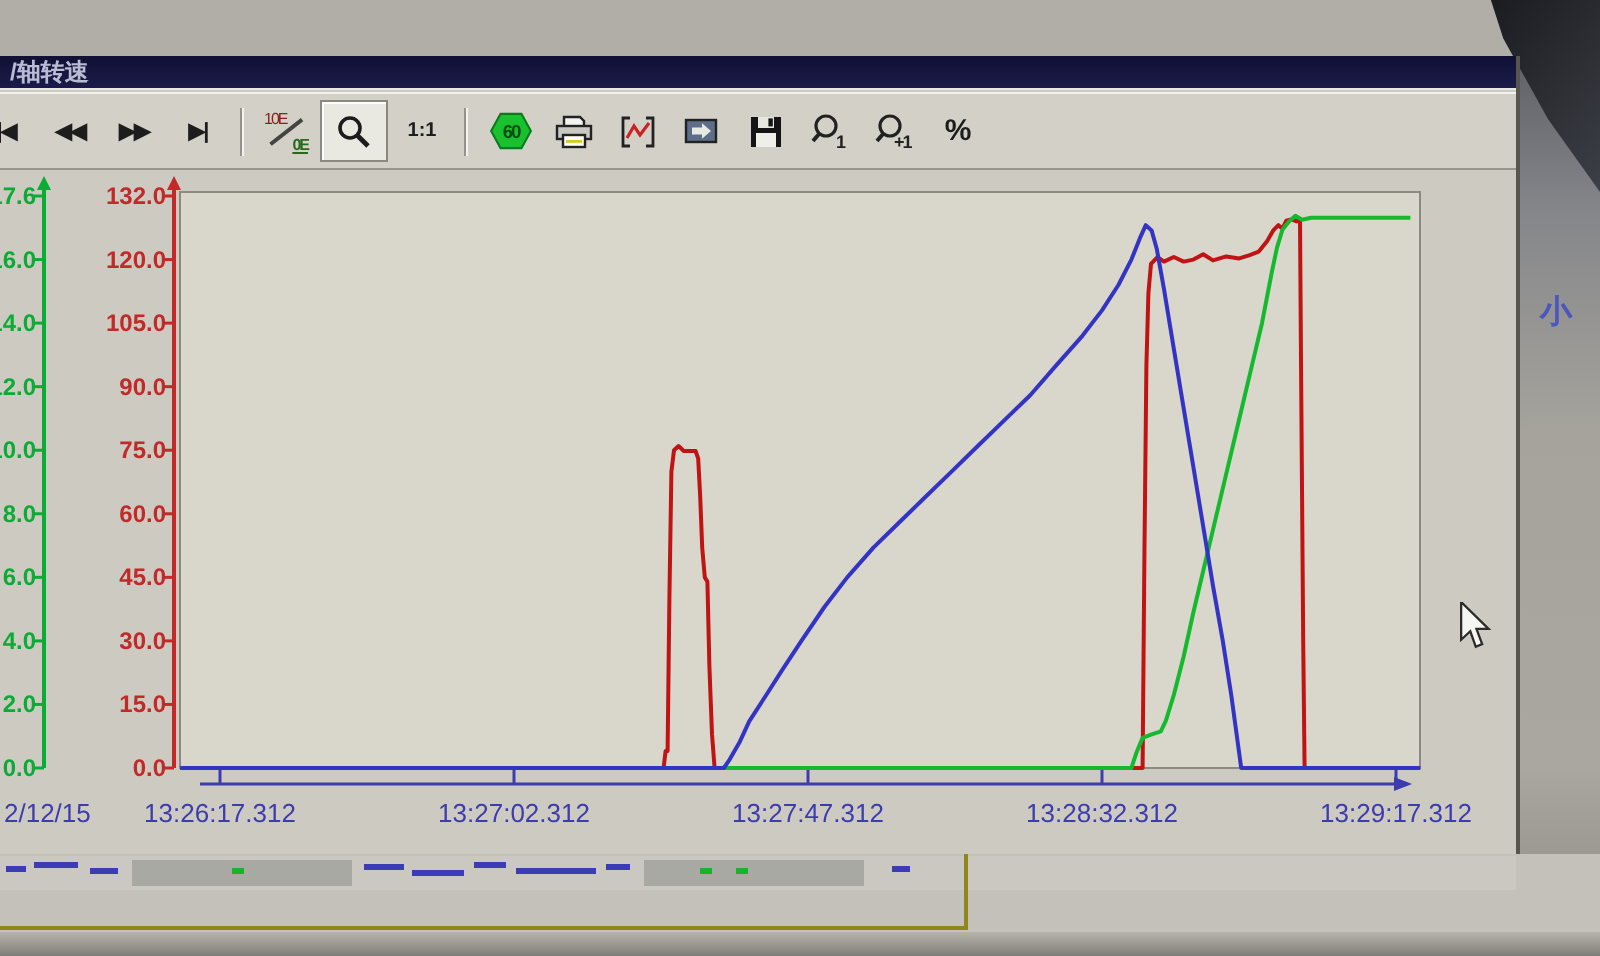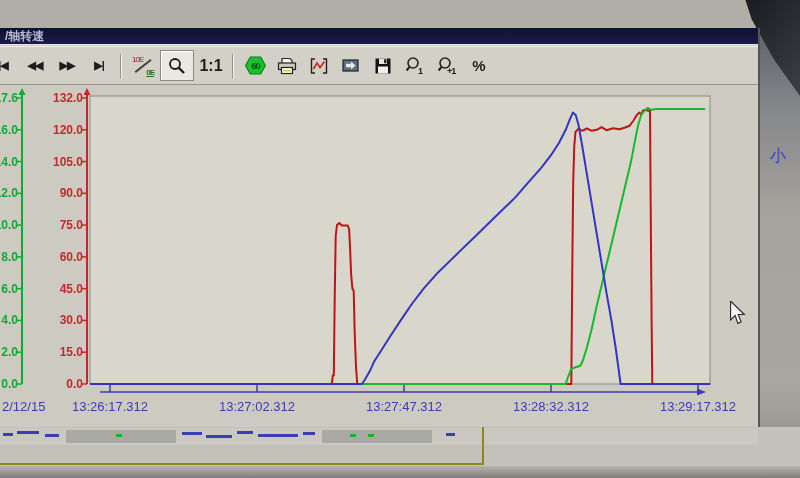--- a/index.html
+++ b/index.html
@@ -20,21 +20,21 @@
   .tbtn { width:30px; height:29px; margin:0 1px; display:flex; align-items:center; justify-content:center;
           background:transparent; border:1px solid transparent; color:#1d1d1d;
           font-size:11px; font-weight:bold; letter-spacing:-1px; cursor:default; flex:none; }
   .tbtn.clip { margin-left:-12px; }
   .tbtn.pressed { background:#e9e8e1; border:1px solid #8a897f; box-shadow:inset 1px 1px 0 #fff; width:34px; height:31px; }
   .tsep { width:2px; height:24px; margin:0 5px; border-left:1px solid #94928b; border-right:1px solid #f4f3ee; flex:none; }
   .scale-ic { position:relative; width:22px; height:22px; }
   .scale-ic .s-top { position:absolute; left:0; top:0; font-size:8px; font-weight:normal; color:#8c1d1d; letter-spacing:-1px; }
   .scale-ic .s-bot { position:absolute; right:0; bottom:0; font-size:8px; font-weight:bold; color:#27691f; letter-spacing:-1px;text-decoration:underline; }
   .scale-ic .s-diag { position:absolute; left:1px; top:10px; width:20px; height:1.5px; background:#444; transform:rotate(-38deg); }
-  .ratio { font-size:16px; letter-spacing:0; }
+  .ratio { font-size:10px; letter-spacing:0; }
   .pct { font-size:15px; letter-spacing:0; }
 
   
   .chart-region { position:absolute; left:0; top:57px; width:758px; height:345px; }
   #plot { position:absolute; left:0; top:-57px; }   
 
   
   .statusbar { position:absolute; left:0; top:400px; width:758px; height:25px; background:#cdcac2; }
   .status-frag { position:absolute; left:4px; top:5px; font-size:12px; color:#3d3d3d; }
   .spanel { position:absolute; top:3px; height:18px; background:#d6d3ca;

